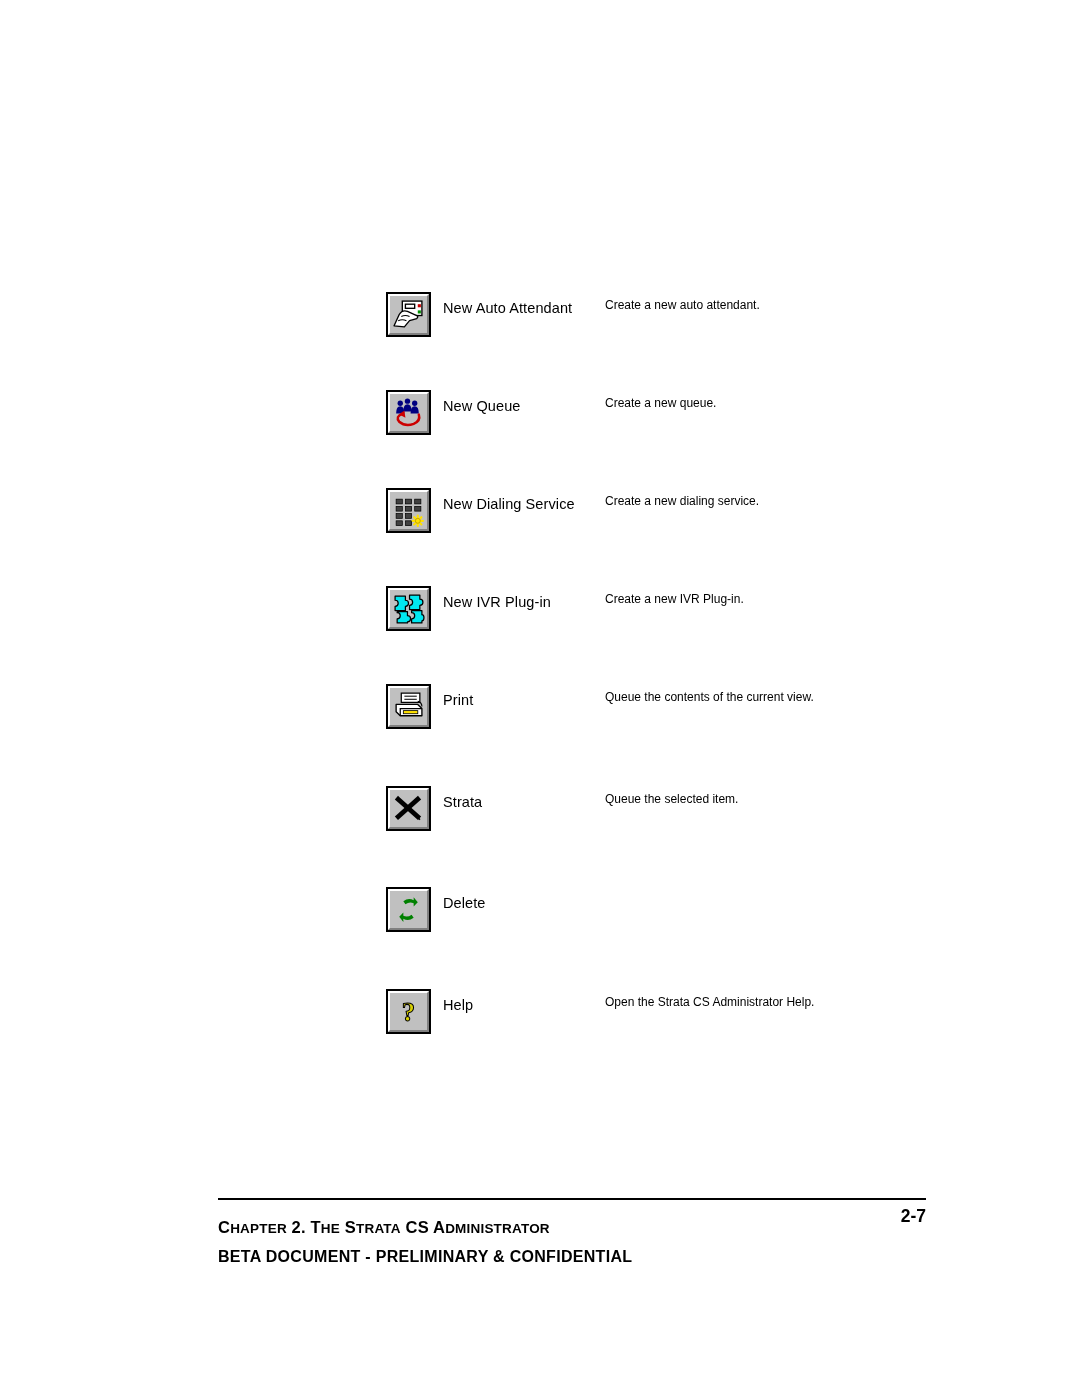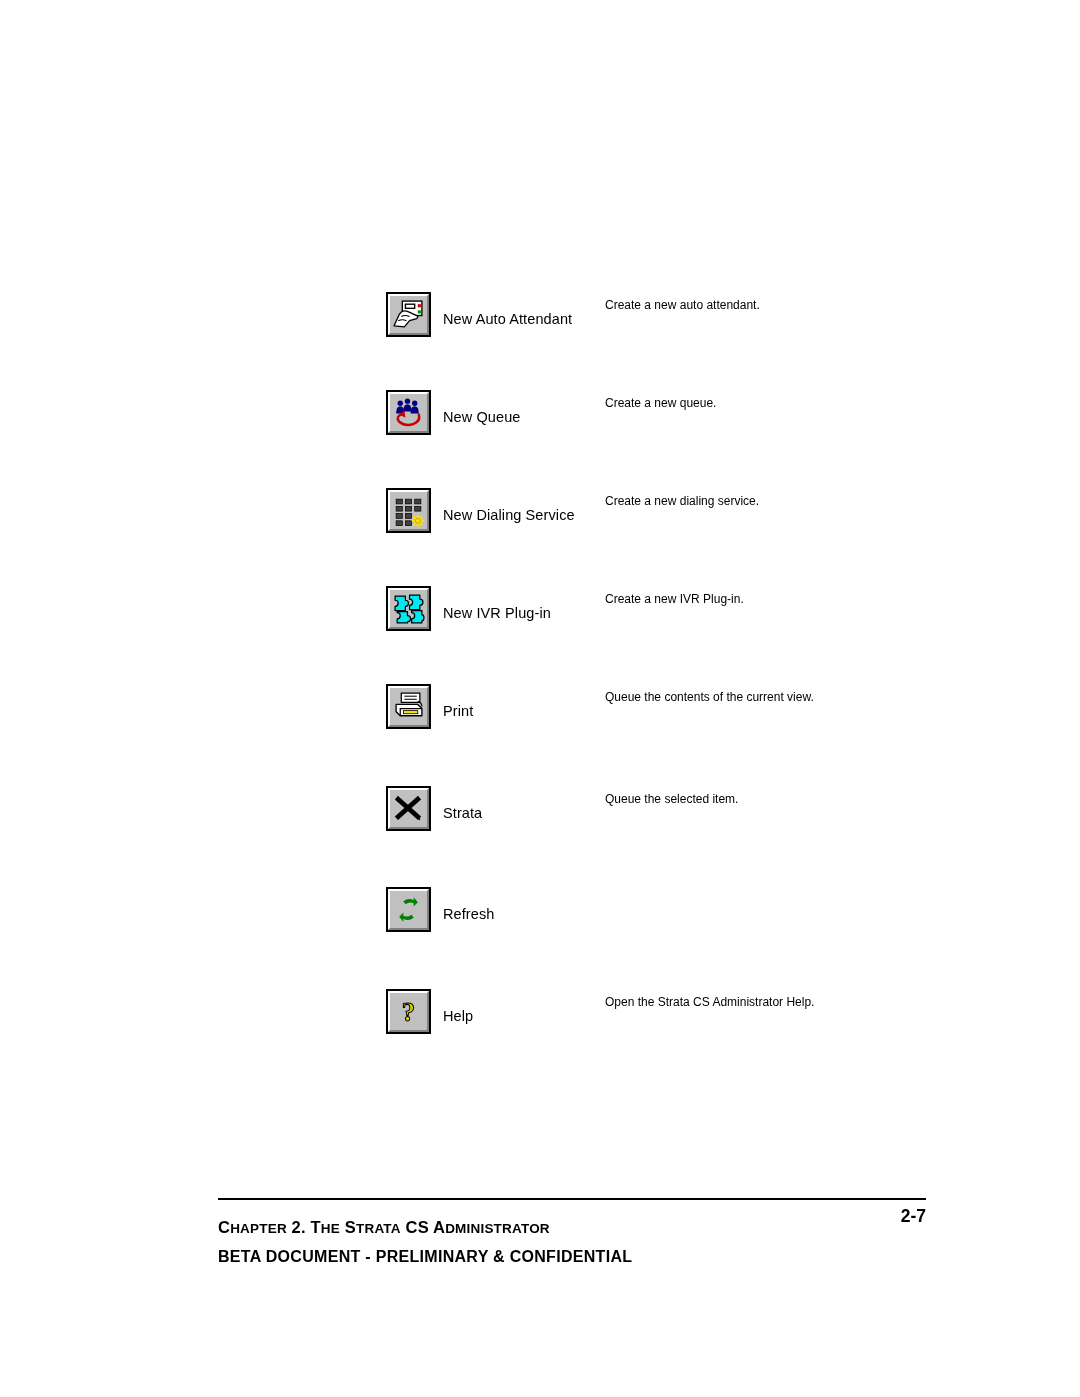--- a/index.html
+++ b/index.html
@@ -58,21 +58,21 @@
     left: 4px;
     top: 4px;
     width: 33px;
     height: 33px;
     display: block;
   }
 
   .tb-label {
     position: absolute;
     left: 443px;
-    top: 18px;
+    top: 7px;
     font-size: 14.5px;
     line-height: 18px;
     letter-spacing: 0.1px;
     white-space: nowrap;
     text-align: center;
   }
   .tb-desc {
     position: absolute;
     left: 605px;
     top: 2px;
@@ -249,21 +249,21 @@
   <div class="tb-row" style="top:887px">
     <div class="icon-btn">
       <span class="bevel"></span>
       <svg viewBox="0 0 32 32">
         <g fill="#008000">
           <path d="M11 8 Q16 4 21 7 L21 4 L25 9 L21 13 L21 10 Q17 8 13 11 Z"></path>
           <path d="M21 24 Q16 28 11 25 L11 28 L7 23 L11 19 L11 22 Q15 24 19 21 Z"></path>
         </g>
       </svg>
     </div>
-    <div class="tb-label">Refresh</div>
+    <div class="tb-label">Delete</div>
   </div>
 
   <div class="tb-row" style="top:989px">
     <div class="icon-btn">
       <span class="bevel"></span>
       <svg viewBox="0 0 32 32">
         <text x="16" y="25" font-family="'Liberation Serif', serif" font-size="26" font-weight="bold" text-anchor="middle" fill="#d8d000" stroke="#000000" stroke-width="1">?</text>
       </svg>
     </div>
     <div class="tb-label">Help</div>

